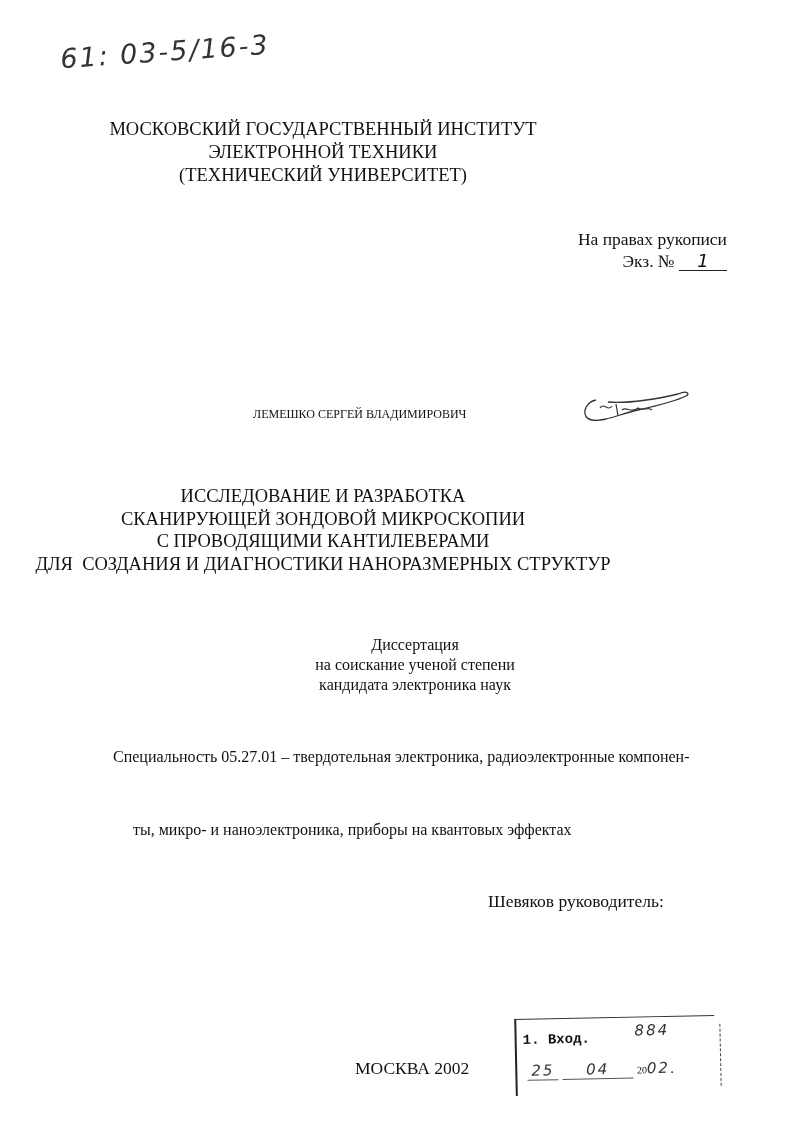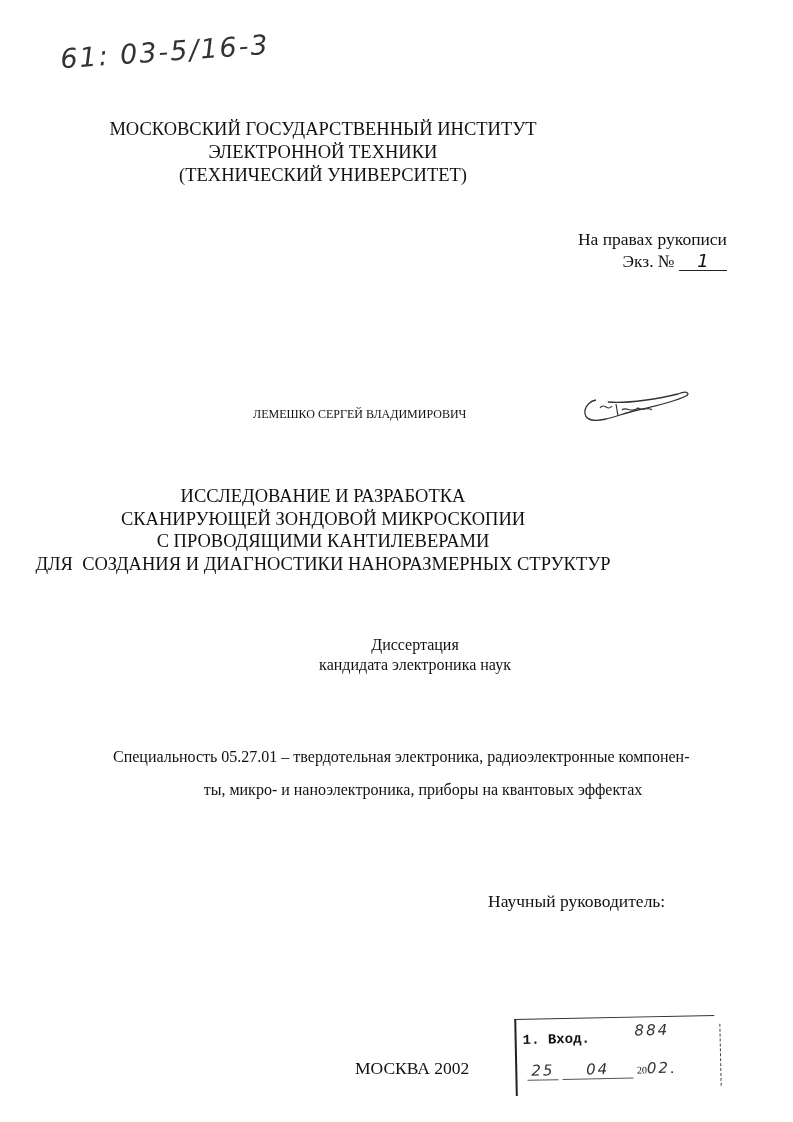--- a/index.html
+++ b/index.html
@@ -15,21 +15,21 @@
     }
     .line { display: block; }
     .institute { top: 118px; font-size: 18.5px; line-height: 23px; }
     .rights { top: 228px; right: 66px; text-align: right; font-size: 17.5px; line-height: 22px; }
     .copy-no { display: inline-block; width: 48px; border-bottom: 1px solid #222; text-align: center; font-family: "DejaVu Sans", sans-serif; font-style: italic; font-size: 18px; line-height: 18px; }
     .author { top: 407px; left: 253px; font-size: 12px; }
     .sig { position: absolute; top: 388px; left: 578px; }
     .title { top: 485px; font-size: 18.5px; line-height: 22.5px; }
     .degree { top: 635px; left: 295px; width: 240px; text-align: center; font-size: 16px; line-height: 20px; }
     .specialty { top: 740px; left: 113px; width: 600px; font-size: 16px; line-height: 33px; font-family: Liberation Serif, serif; }
-    .spec2 { display: block; text-align: center; padding-left: 20px; }
+    .spec2 { display: block; padding-left: 20px; margin-top: 40px; }
     .advisor { top: 890px; left: 488px; font-size: 17.5px; line-height: 22px; }
     .city { top: 1058px; left: 355px; font-size: 17.5px; }
     .stamp {
       position: absolute; top: 1017px; left: 515px; width: 198px; height: 76px;
       border-left: 2px solid #222; border-top: 1.5px solid #333;
       transform: rotate(-1.2deg);
     }
     .stamp-r { position: absolute; right: -6px; top: 8px; width: 1px; height: 62px; border-right: 1.5px dashed #444; }
     .stamp-label { position: absolute; top: 12px; left: 6px; font-family: "Liberation Mono", monospace; font-weight: bold; font-size: 14px; }
     .stamp-no { position: absolute; top: 4px; left: 118px; font-size: 15px; }
@@ -64,30 +64,31 @@
 
 <div class="abs center title">
   <span class="line">ИССЛЕДОВАНИЕ И РАЗРАБОТКА</span>
   <span class="line">СКАНИРУЮЩЕЙ ЗОНДОВОЙ МИКРОСКОПИИ</span>
   <span class="line">С ПРОВОДЯЩИМИ КАНТИЛЕВЕРАМИ</span>
   <span class="line" style="white-space:pre">ДЛЯ  СОЗДАНИЯ И ДИАГНОСТИКИ НАНОРАЗМЕРНЫХ СТРУКТУР</span>
 </div>
 
 <div class="abs degree">
   <span class="line">Диссертация</span>
+  <span class="line">на соискание ученой степени</span>
   <span class="line">кандидата электроника наук</span>
 </div>
 
 <div class="abs specialty">
   <span class="line">Специальность 05.27.01 – твердотельная электроника, радиоэлектронные компонен-</span>
   <span class="spec2">ты, микро- и наноэлектроника, приборы на квантовых эффектах</span>
 </div>
 
 <div class="abs advisor">
-  <span class="line">Научный руководитель:</span>
+  <span class="line">Шевяков руководитель:</span>
 </div>
 
 <div class="abs city">МОСКВА 2002</div>
 
 <div class="stamp">
   <span class="stamp-r"></span>
   <span class="stamp-label">1. Вход.</span>
   <span class="stamp-no hand">884</span>
   <span class="stamp-date">
     <span class="u hand">25</span>

